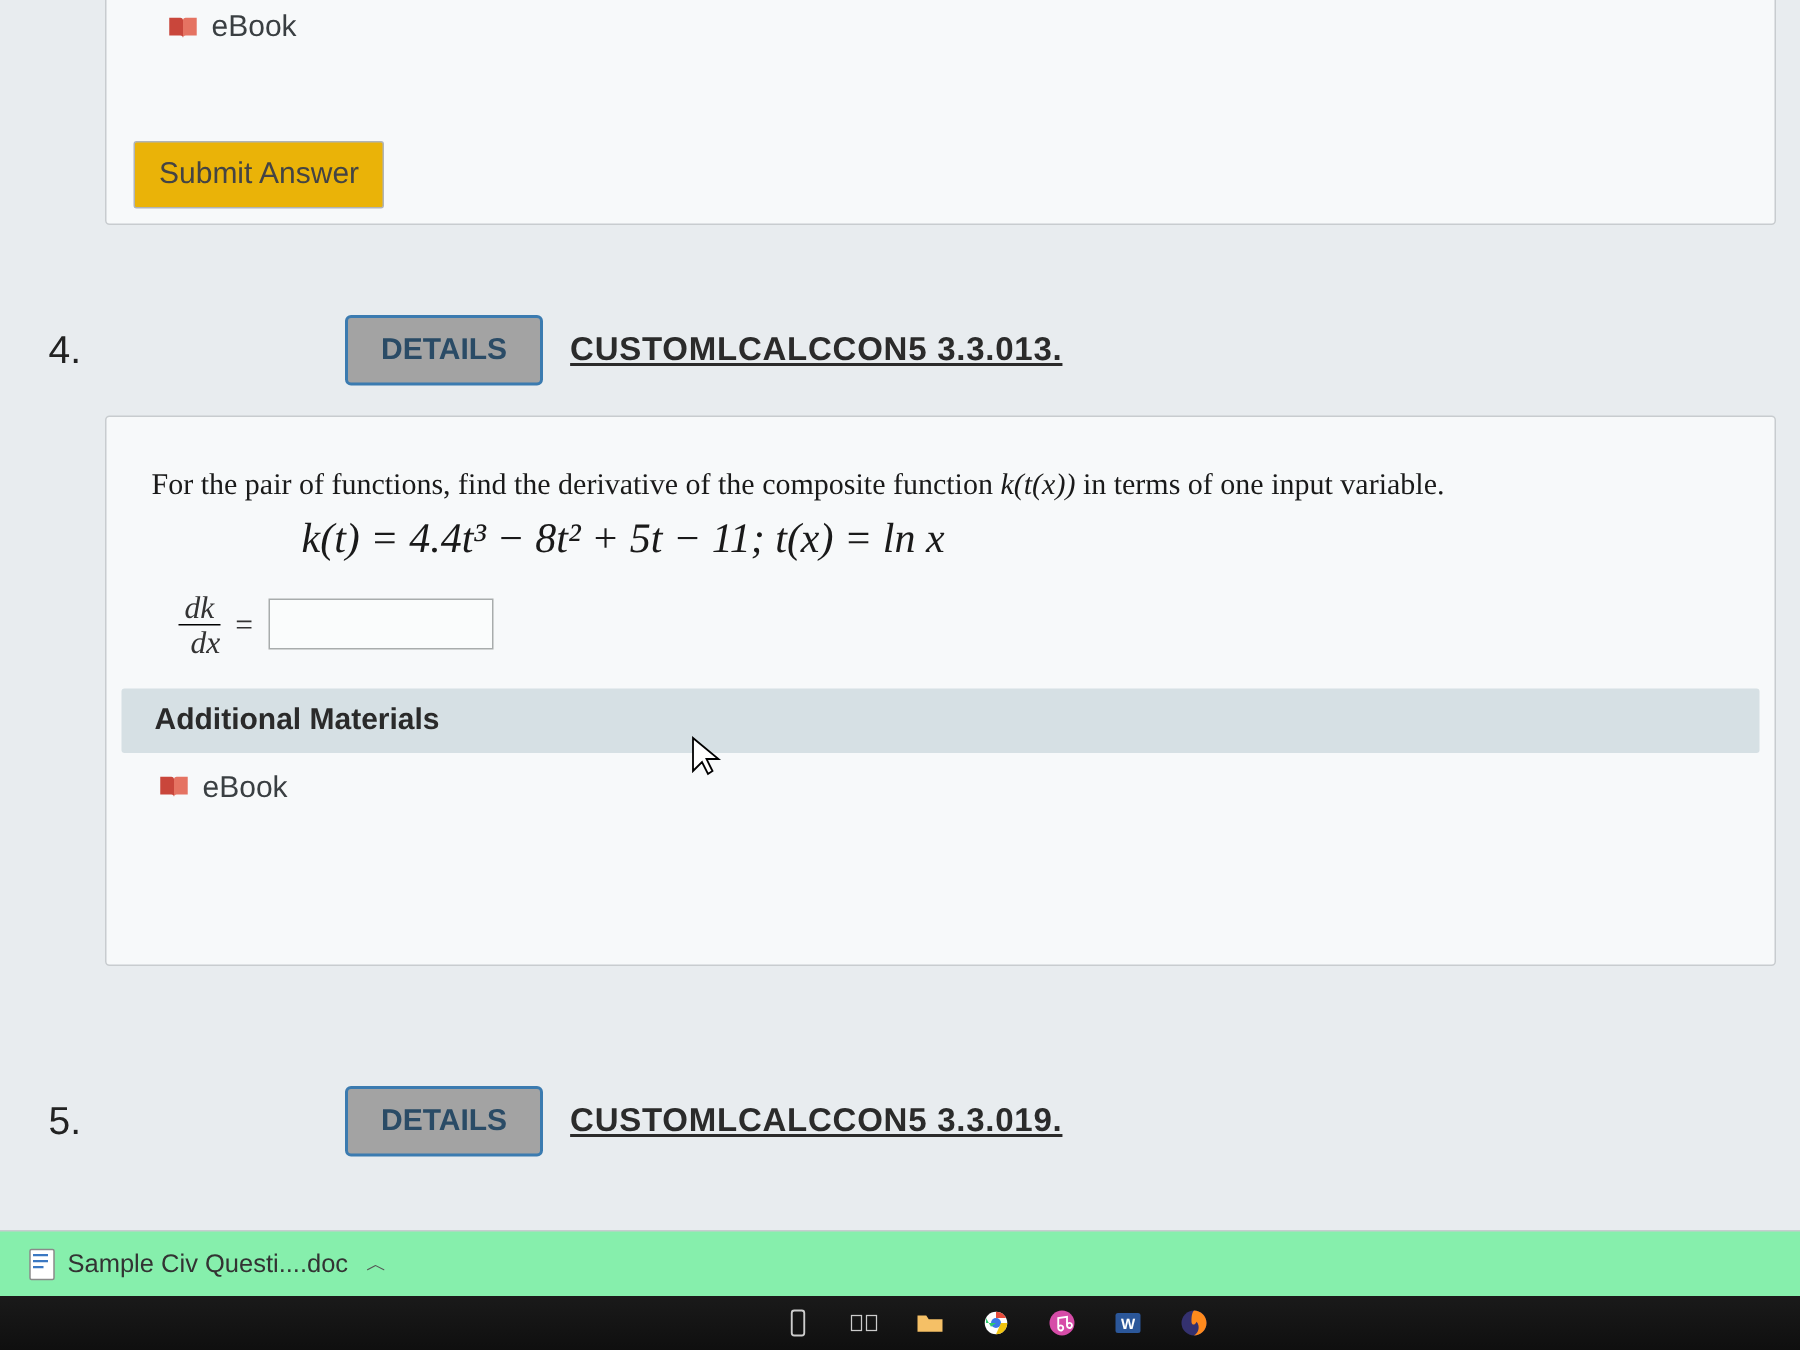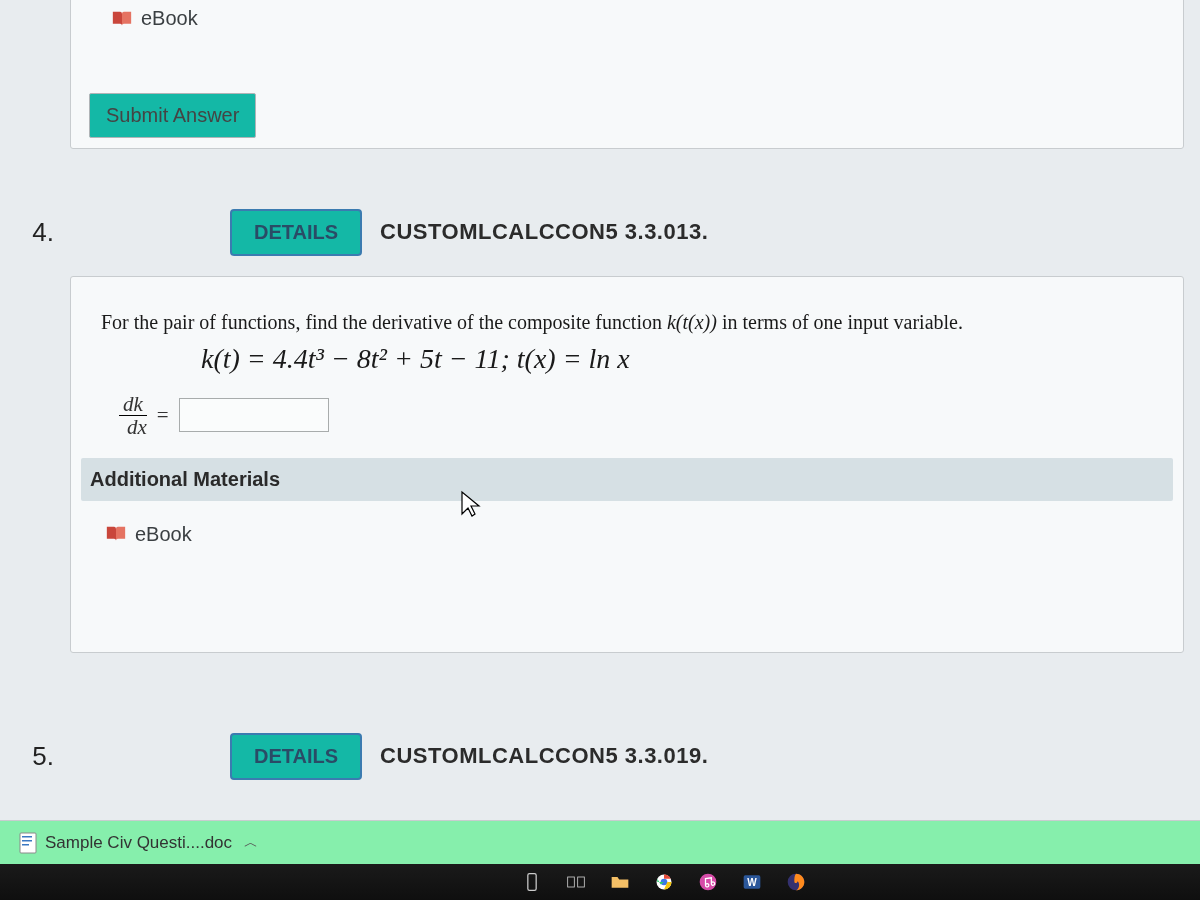--- a/index.html
+++ b/index.html
@@ -34,21 +34,21 @@
   .book-icon {
     width: 22px;
     height: 18px;
     display: inline-block;
   }
   .submit-wrap {
     margin: 40px 0 0 18px;
   }
   .submit-btn {
     display: inline-block;
-    background: #14b8a6;
+    background: #eab308;
     border: 1px solid #b0b4b7;
     padding: 10px 16px;
     font-size: 20px;
     color: #444;
     cursor: pointer;
     border-radius: 2px;
   }
   .question-header {
     margin: 60px 0 20px 0;
     display: flex;
@@ -64,34 +64,35 @@
     left: 14px;
   }
   .q-header-row {
     display:flex;
     align-items:center;
     gap:18px;
     margin-left: 230px;
   }
   .details-btn {
     border: 2px solid #3b7bb0;
-    background: #14b8a6;
+    background: #a3a3a3;
     color: #2a4b66;
     font-size: 20px;
     font-weight: 600;
     padding: 10px 22px;
     border-radius: 4px;
     cursor: pointer;
     text-align: right;
   }
   .prob-id {
     font-size: 22px;
     font-weight: 700;
     color: #2b2b2b;
     letter-spacing: 0.5px;
+    text-decoration: underline;
   }
   .prompt {
     font-family: Georgia, 'Times New Roman', serif;
     font-size: 20px;
     color: #1a1a1a;
     margin: 24px 30px 6px 30px;
     line-height: 1.5;
   }
   .formula {
     font-family: Georgia, 'Times New Roman', serif;
@@ -121,22 +122,22 @@
   .ans-input {
     width: 150px;
     height: 34px;
     border: 1px solid #a8acac;
     background:#fafcfc;
     font-size:18px;
     padding:2px 6px;
   }
   .section-band {
     background: #d6e0e4;
-    margin: 8px 10px 16px 10px;
-    padding: 10px 9px;
+    margin: 8px 10px 6px 10px;
+    padding: 10px 22px;
     font-size: 20px;
     font-weight: 600;
     color: #2a2a2a;
     border-radius: 2px;
   }
   .ebook-row2 {
     margin: 6px 10px 36px 34px;
     display:inline-flex;
     align-items:center;
     gap:8px;

